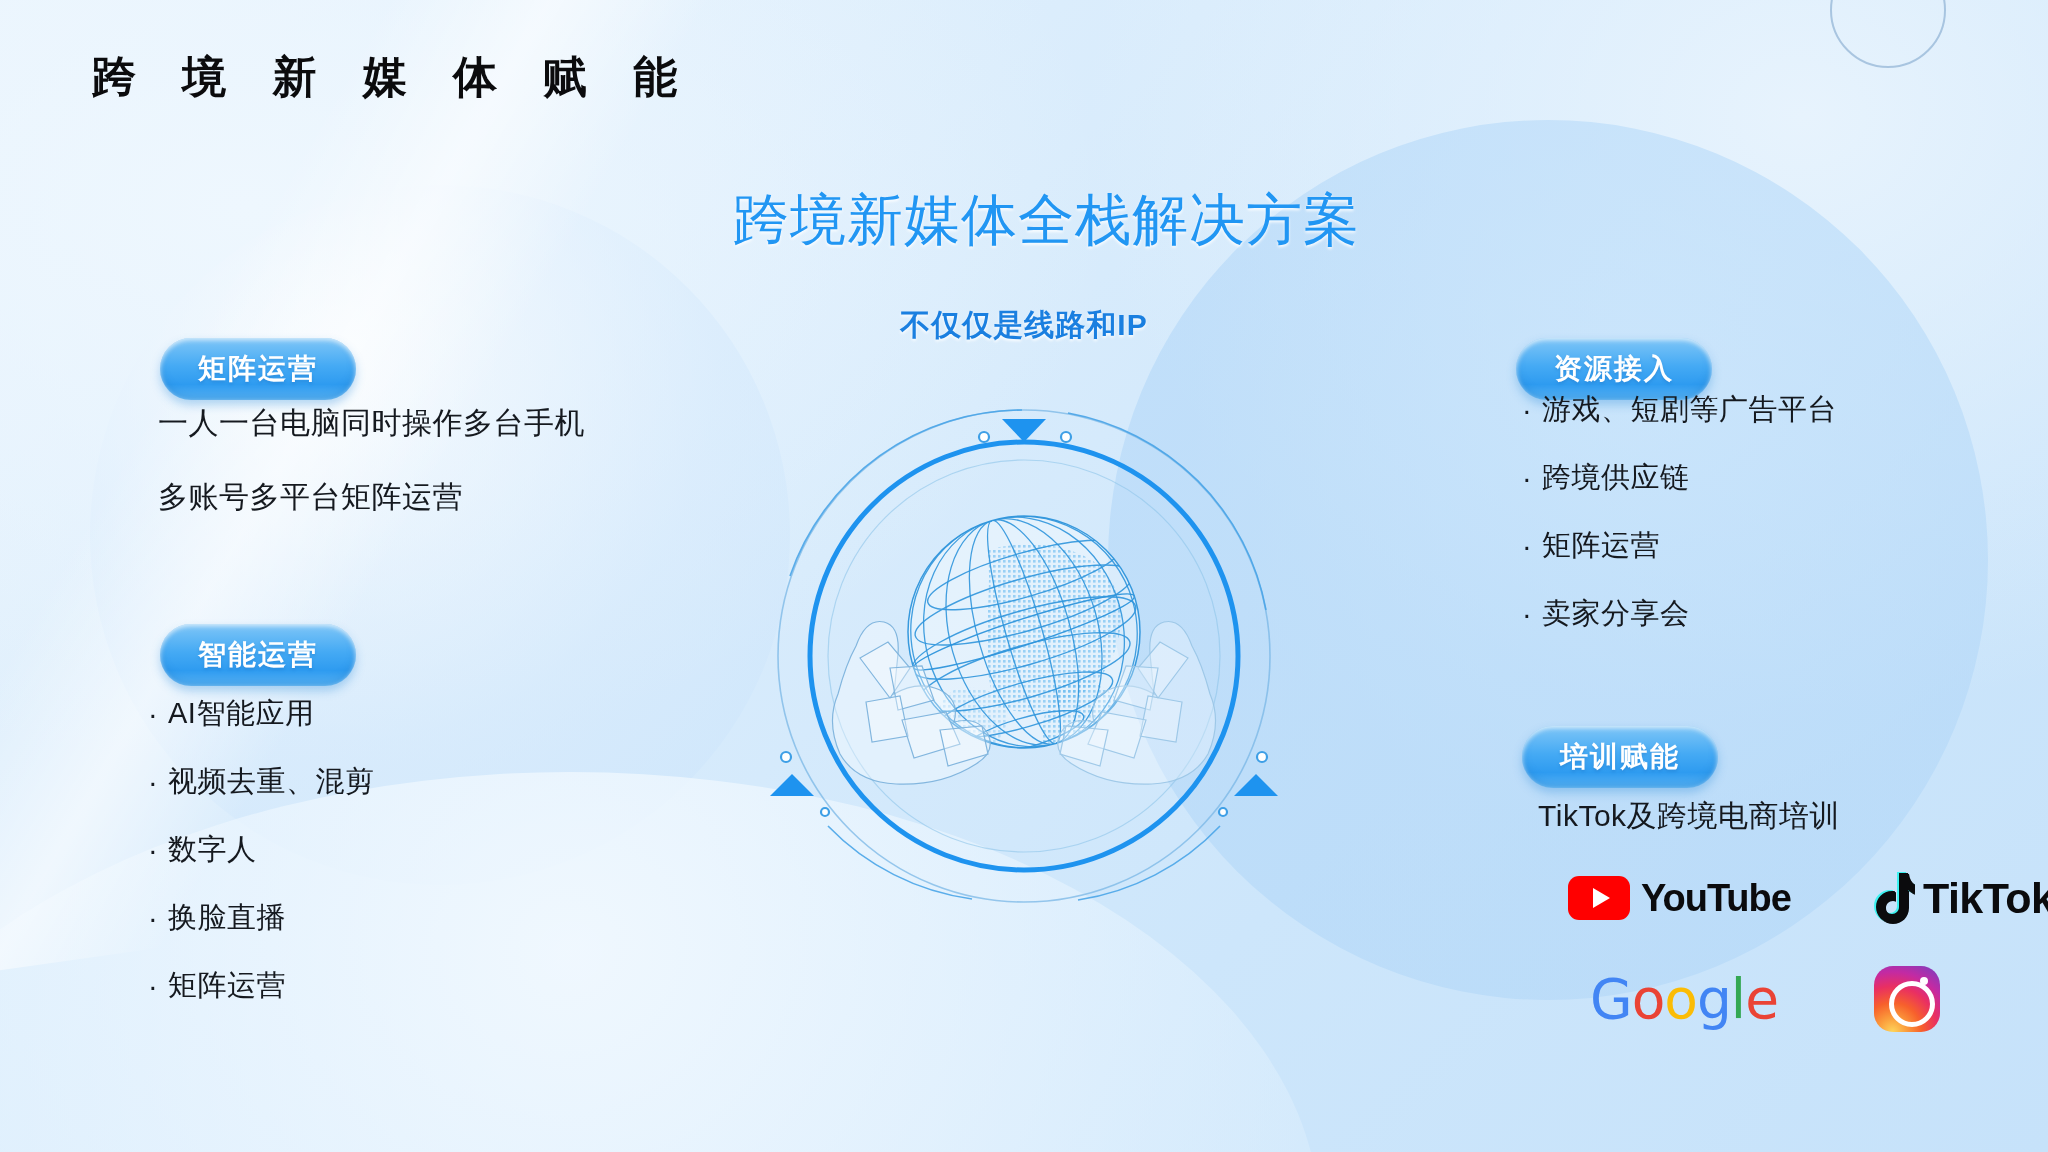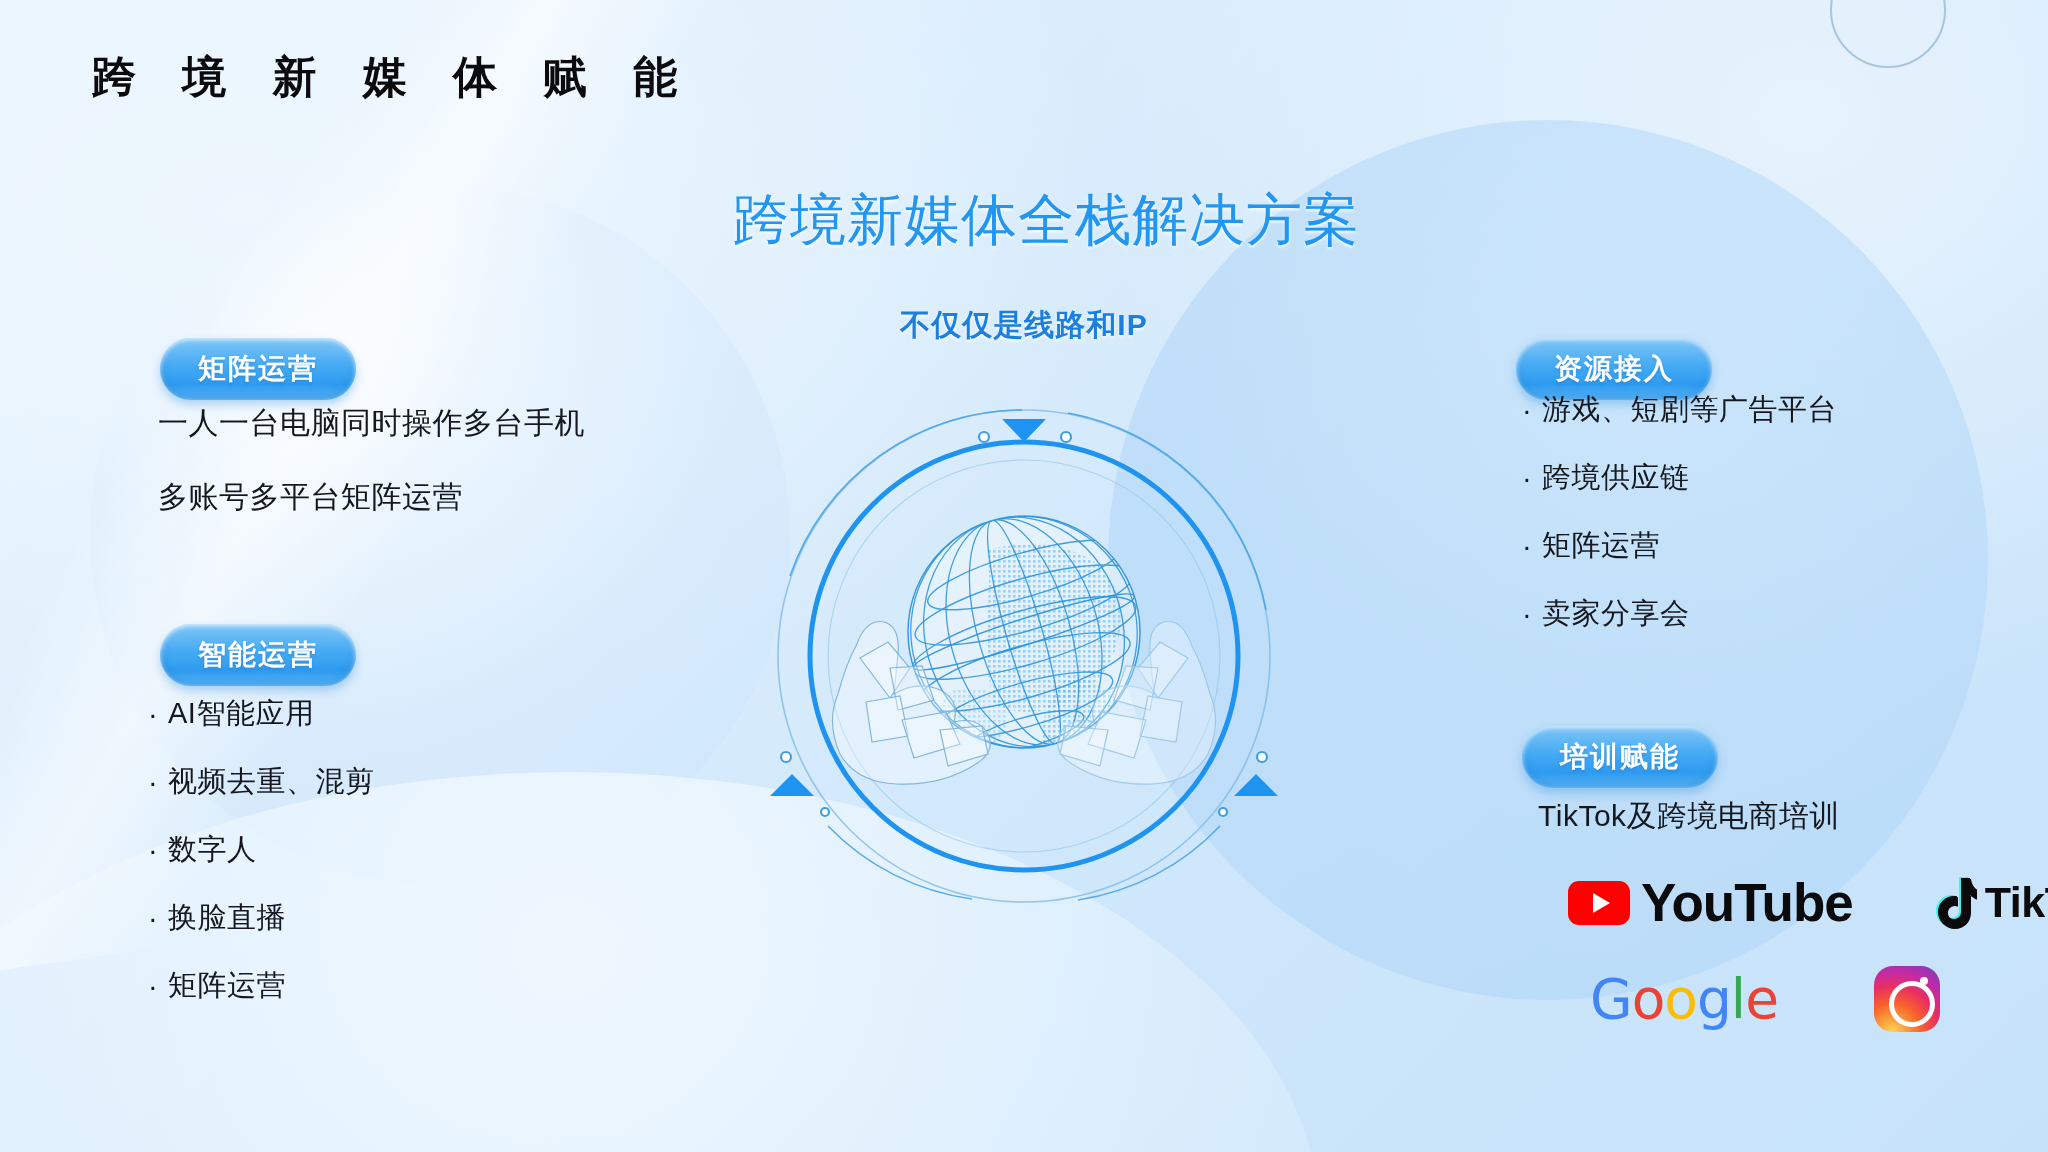--- a/index.html
+++ b/index.html
@@ -174,21 +174,21 @@
   }
   .yt-badge::after {
     content: "";
     width: 0; height: 0;
     border-left: 17px solid #fff;
     border-top: 10px solid transparent;
     border-bottom: 10px solid transparent;
     margin-left: 4px;
   }
   .yt-word {
-    font-size: 53px;
+    font-size: 38px;
     font-weight: bold;
     color: #0b0b0d;
     letter-spacing: -1px;
   }
   .tt-word {
     font-size: 43px;
     font-weight: bold;
     color: #0b0b0d;
     letter-spacing: -.5px;
   }

